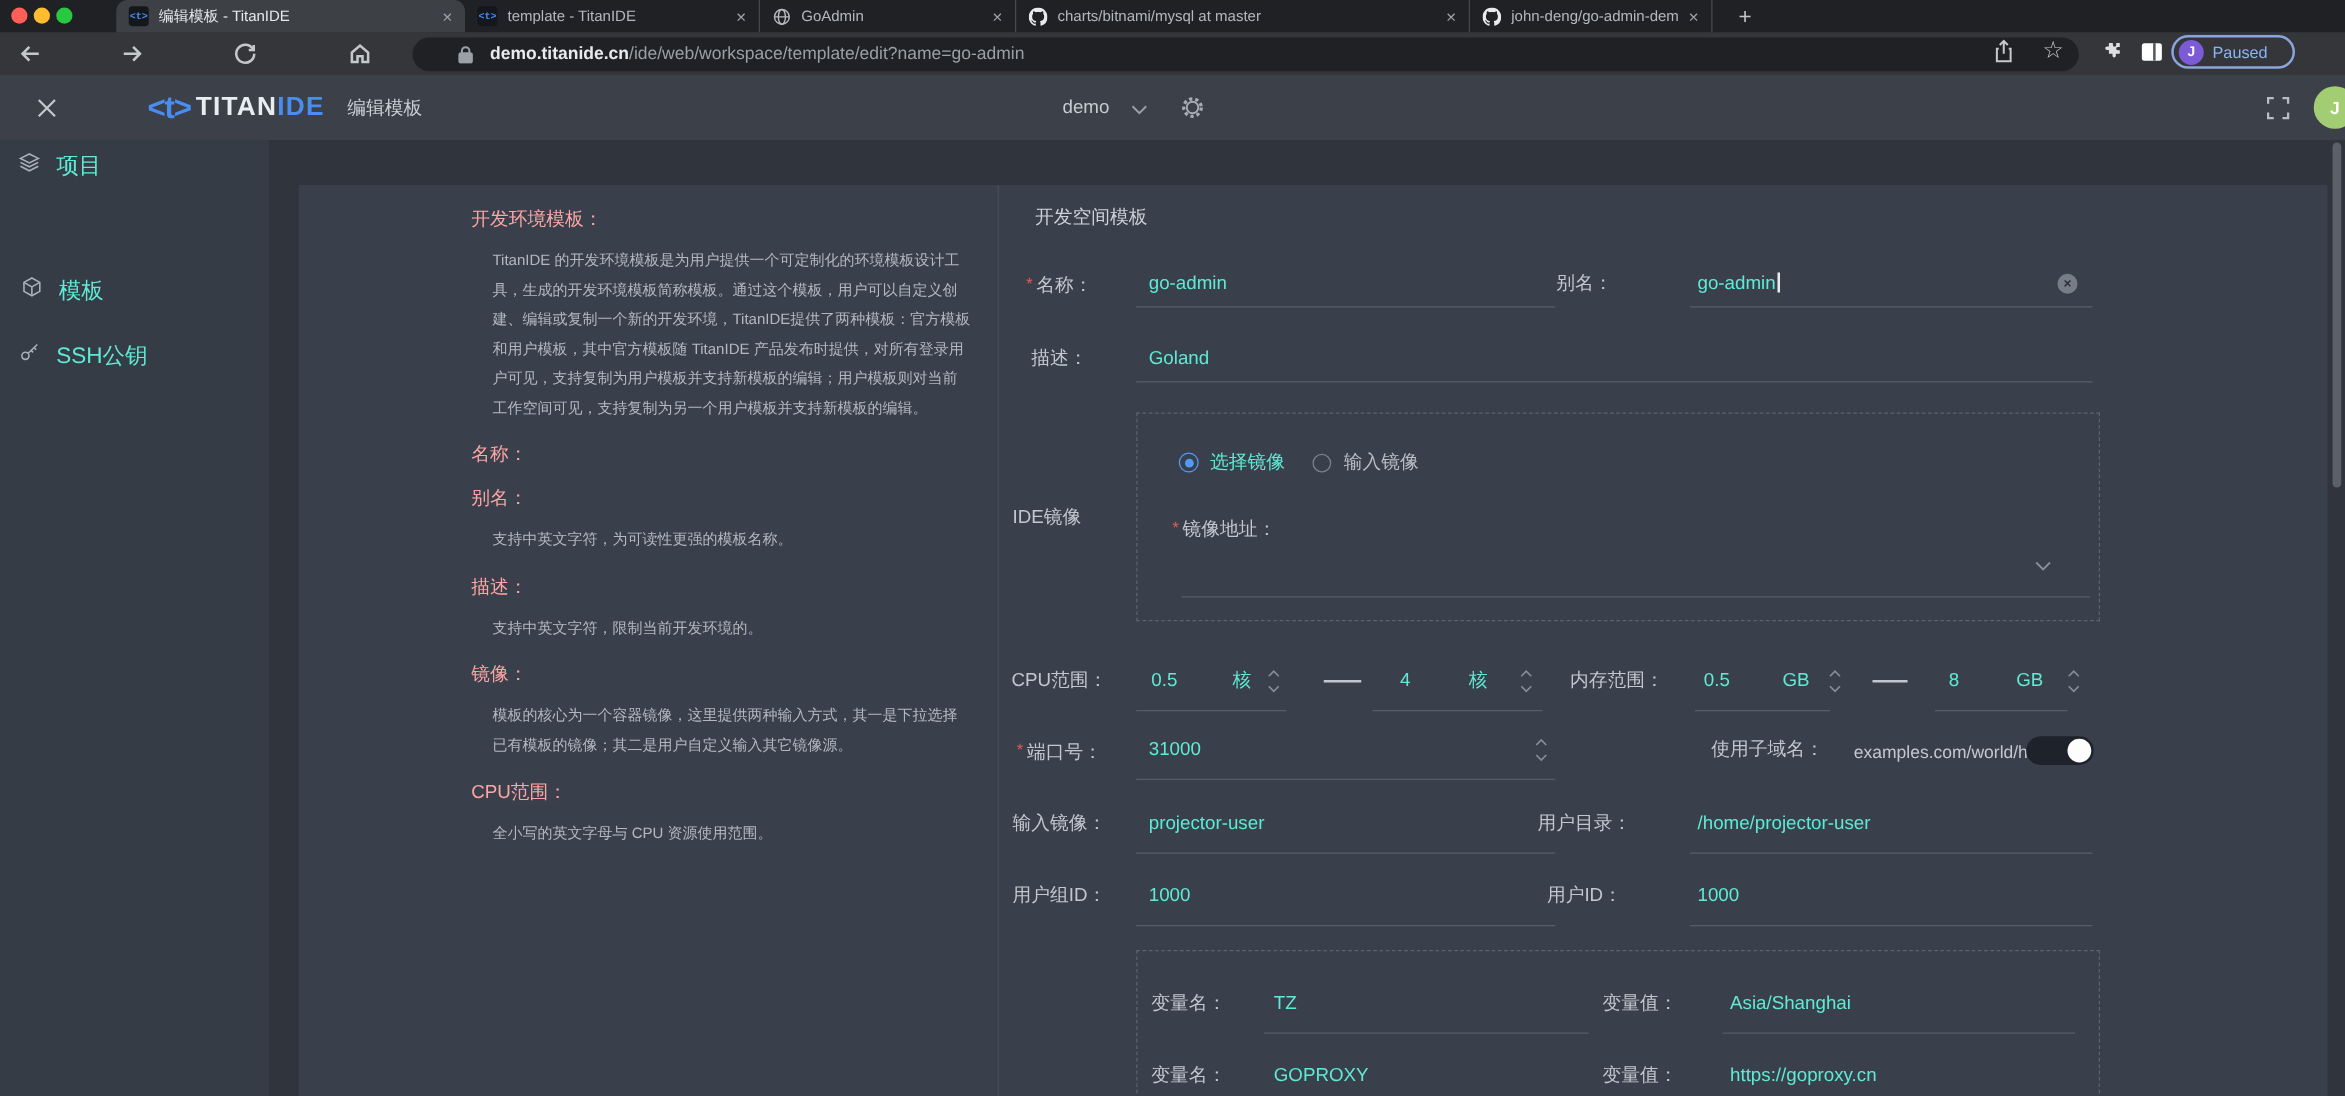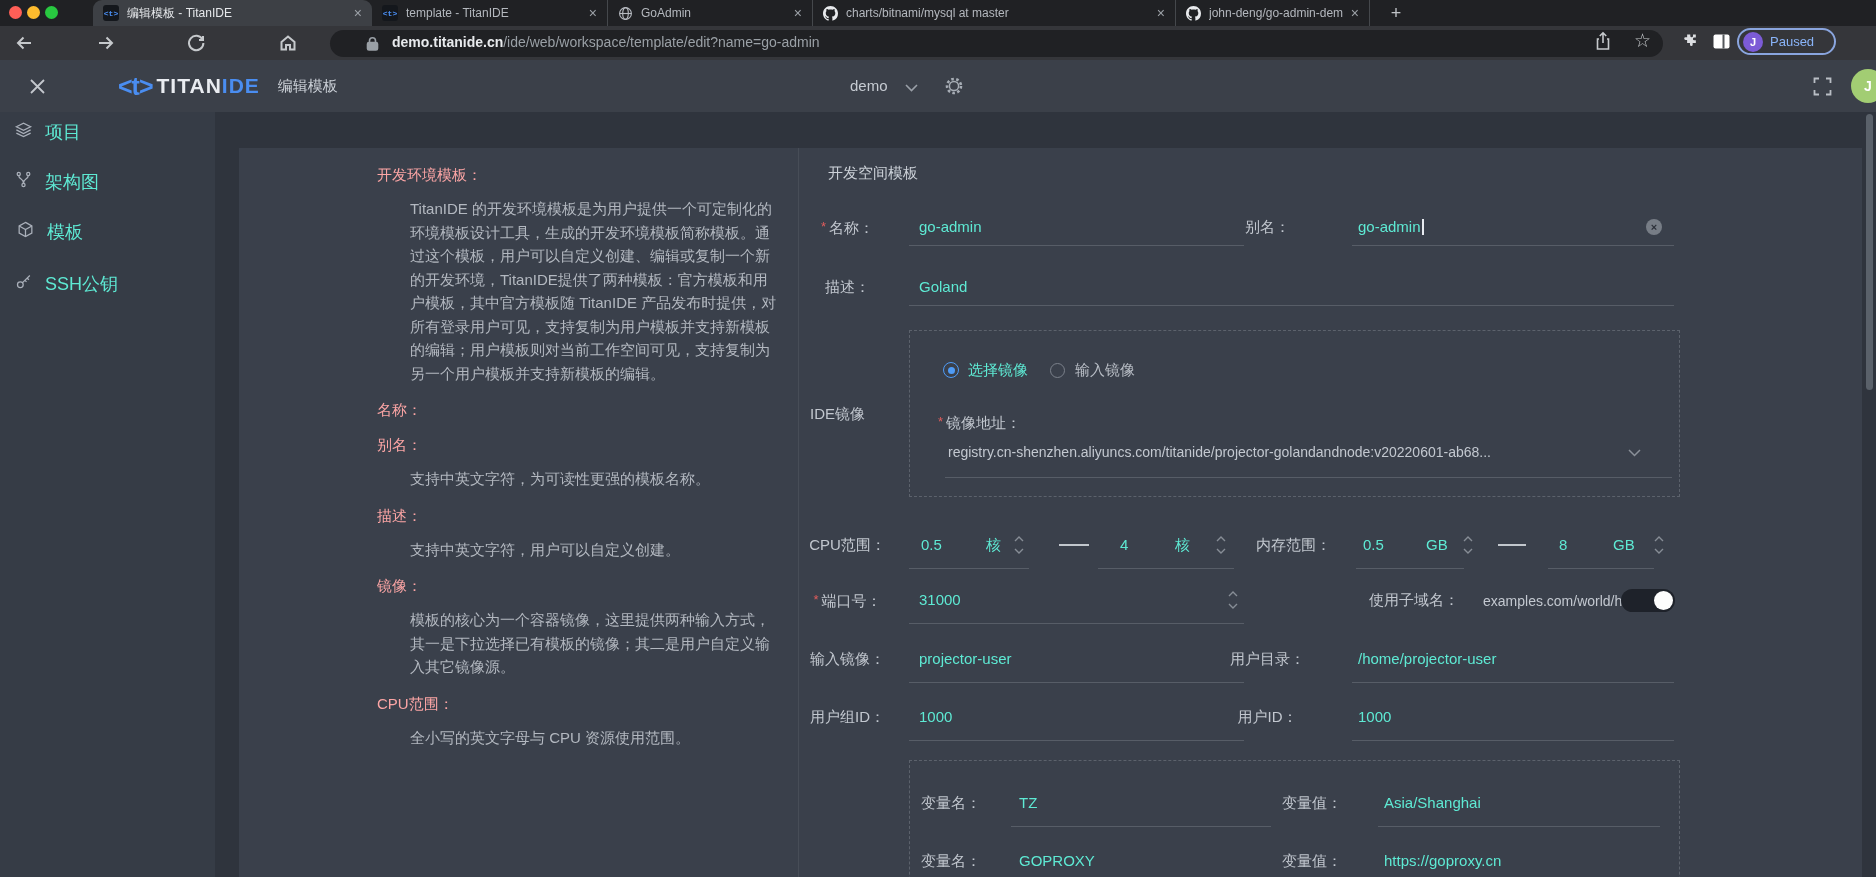--- a/index.html
+++ b/index.html
@@ -35,21 +35,21 @@
   .avatar{position:absolute;left:1851px;top:69px;width:34px;height:34px;border-radius:50%;background:#a2cd73;color:#fff;font-size:14px;font-weight:bold;display:flex;align-items:center;justify-content:center;}
   
   .sidebar{position:absolute;left:0;top:112px;width:215px;height:765px;background:#363c46;}
   .sbitem{position:absolute;left:0;width:215px;height:40px;display:flex;align-items:flex-start;gap:12px;padding-left:14px;box-sizing:border-box;color:#5eead4;font-size:18px;}
   .panel{position:absolute;left:239px;top:148px;width:1623px;height:729px;background:#3a404b;}
   .coldiv{position:absolute;left:798px;top:148px;width:1px;height:729px;background:#474d57;}
   .sbthumb{position:absolute;left:1866px;top:114px;width:7px;height:276px;border-radius:4px;background:#5a616a;}
   
   .help{position:absolute;left:377px;top:150px;width:400px;color:#b3b8c0;}
   .help .hh{font-size:15px;color:#fca5a5;margin:16px 0 12px 0;}
-  .help .hp{font-size:15px;line-height:23.5px;margin:0 0 10px 33px;}
+  .help .hp{font-size:12px;line-height:23.5px;margin:0 0 10px 17px;}
   
   .sectitle{position:absolute;left:828px;top:164px;font-size:15px;color:#ccd1d8;}
   .lbl{position:absolute;height:20px;line-height:20px;font-size:15px;color:#c2c7cf;text-align:center;white-space:nowrap;}
   .lbll{position:absolute;height:20px;line-height:20px;font-size:15px;color:#c2c7cf;white-space:nowrap;}
   .val{position:absolute;height:20px;line-height:20px;font-size:15px;color:#5eead4;white-space:nowrap;}
   .ul{position:absolute;height:1px;background:#575d67;}
   .req{color:#e05c5c;margin-right:3px;font-size:13px;vertical-align:2px;}
   .dashbox{position:absolute;border:1px dashed #5c626c;box-sizing:border-box;}
   .radioOuter{position:absolute;width:16px;height:16px;border:1.5px solid #4f9bf5;border-radius:50%;box-sizing:border-box;display:flex;align-items:center;justify-content:center;}
   .radioDot{width:7px;height:7px;border-radius:50%;background:#4f9bf5;}
@@ -203,31 +203,20 @@
   <div class="sbitem" style="top:120px;">
     <span>
       <svg width="19" height="19" viewBox="0 0 24 24" fill="none" stroke="#aab0ba" stroke-width="1.6">
           <path d="M3 8.5 12 4l9 4.5-9 4.5z"></path>
           <path d="M3 12.5 12 17l9-4.5"></path>
           <path d="M3 16.5 12 21l9-4.5"></path>
         </svg>
     </span>
     <span>项目</span>
   </div>
-  <div class="sbitem" style="top:170px;">
-    <span>
-      <svg width="19" height="19" viewBox="0 0 24 24" fill="none" stroke="#aab0ba" stroke-width="1.6">
-          <circle cx="6" cy="5" r="2"></circle>
-          <circle cx="18" cy="5" r="2"></circle>
-          <circle cx="12" cy="19" r="2"></circle>
-          <path d="M6 7c0 5 6 3 6 10M18 7c0 5-6 3-6 10"></path>
-        </svg>
-    </span>
-    <span>架构图</span>
-  </div>
   <div class="sbitem" style="top:220px;padding-left:16px;">
     <span>
       <svg width="19" height="19" viewBox="0 0 24 24" fill="none" stroke="#aab0ba" stroke-width="1.6">
           <path d="M12 3l8 4.5v9L12 21l-8-4.5v-9z"></path>
           <path d="M4 7.5l8 4.5 8-4.5M12 12v9"></path>
         </svg>
     </span>
     <span>模板</span>
   </div>
   <div class="sbitem" style="top:272px;">
@@ -244,21 +233,21 @@
   <div class="coldiv"></div>
   <div class="sbthumb"></div>
 
   <div class="help">
     <div class="hh">开发环境模板：</div>
     <div class="hp">TitanIDE 的开发环境模板是为用户提供一个可定制化的环境模板设计工具，生成的开发环境模板简称模板。通过这个模板，用户可以自定义创建、编辑或复制一个新的开发环境，TitanIDE提供了两种模板：官方模板和用户模板，其中官方模板随 TitanIDE 产品发布时提供，对所有登录用户可见，支持复制为用户模板并支持新模板的编辑；用户模板则对当前工作空间可见，支持复制为另一个用户模板并支持新模板的编辑。</div>
     <div class="hh">名称：</div>
     <div class="hh">别名：</div>
     <div class="hp">支持中英文字符，为可读性更强的模板名称。</div>
     <div class="hh">描述：</div>
-    <div class="hp">支持中英文字符，用户可以自定义创建。</div>
+    <div class="hp">支持中英文字符，限制当前开发环境的。</div>
     <div class="hh">镜像：</div>
     <div class="hp">模板的核心为一个容器镜像，这里提供两种输入方式，其一是下拉选择已有模板的镜像；其二是用户自定义输入其它镜像源。</div>
     <div class="hh">CPU范围：</div>
     <div class="hp">全小写的英文字母与 CPU 资源使用范围。</div>
   </div>
 
   <div class="sectitle">开发空间模板</div>
 
   <div class="lbl" style="left:790px;top:217px;width:115px;"><span class="req">*</span><span>名称：</span></div>
   <div class="val" style="left:919px;top:217px;">go-admin</div>
@@ -274,21 +263,20 @@
 
   <div class="dashbox" style="left:909px;top:330px;width:771px;height:167px;"></div>
   <div class="lbl" style="left:790px;top:404px;width:95px;">IDE镜像</div>
   <div class="radioOuter" style="left:943px;top:362px;">
       <span class="radioDot"></span>
     </div>
   <div class="val" style="left:968px;top:360px;">选择镜像</div>
   <div class="radioOff" style="left:1050px;top:363px;"></div>
   <div class="val" style="left:1075px;top:360px;color:#b9bec6;">输入镜像</div>
   <div class="lbll" style="left:938px;top:412px;"><span class="req">*</span><span>镜像地址：</span></div>
-  <div class="selval">registry.cn-shenzhen.aliyuncs.com/titanide/projector-golandandnode:v20220601-ab68...</div>
   <span class="abs" style="left:1628px;top:449px;">
     <svg width="13" height="8" viewBox="0 0 13 8" fill="none" stroke="#8a9099" stroke-width="1.5">
         <path d="M1 1l5.5 5.5L12 1"></path>
       </svg>
   </span>
   <div class="ul" style="left:945px;top:477px;width:727px;"></div>
 
   <div class="lbl" style="left:790px;top:535px;width:115px;">CPU范围：</div>
   <div class="val" style="left:921px;top:535px;">0.5</div>
   <div class="val" style="left:986px;top:535px;">核</div>

